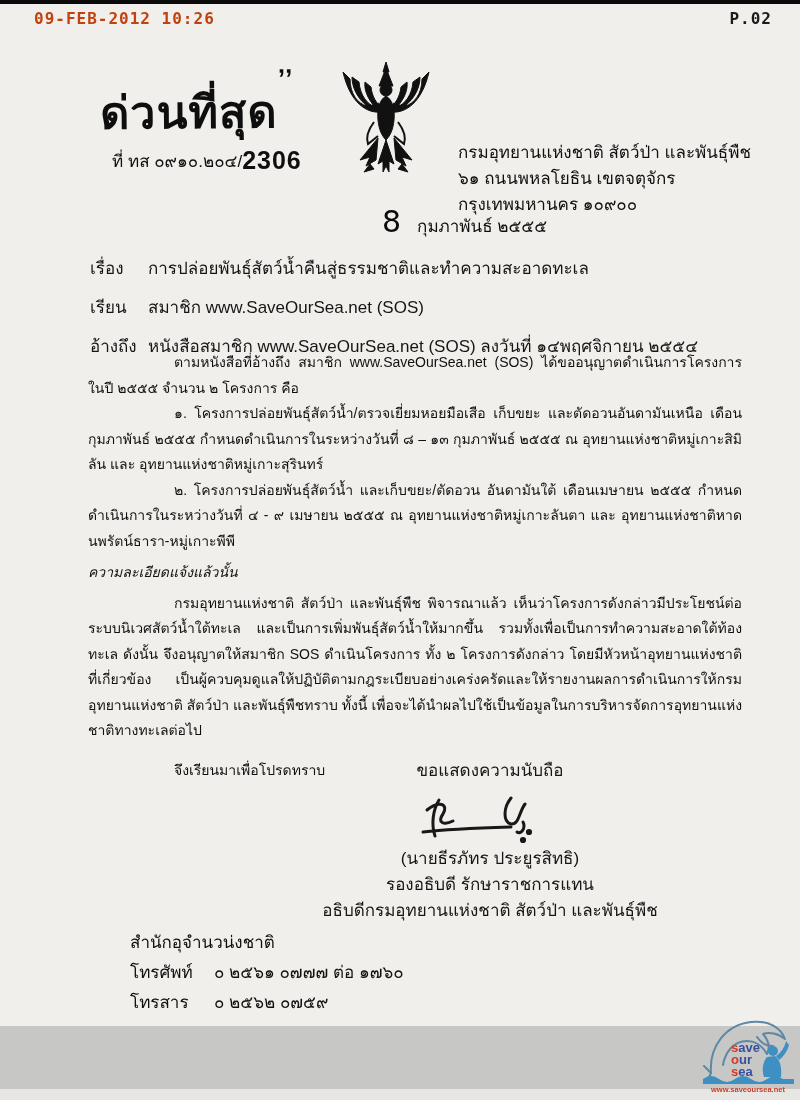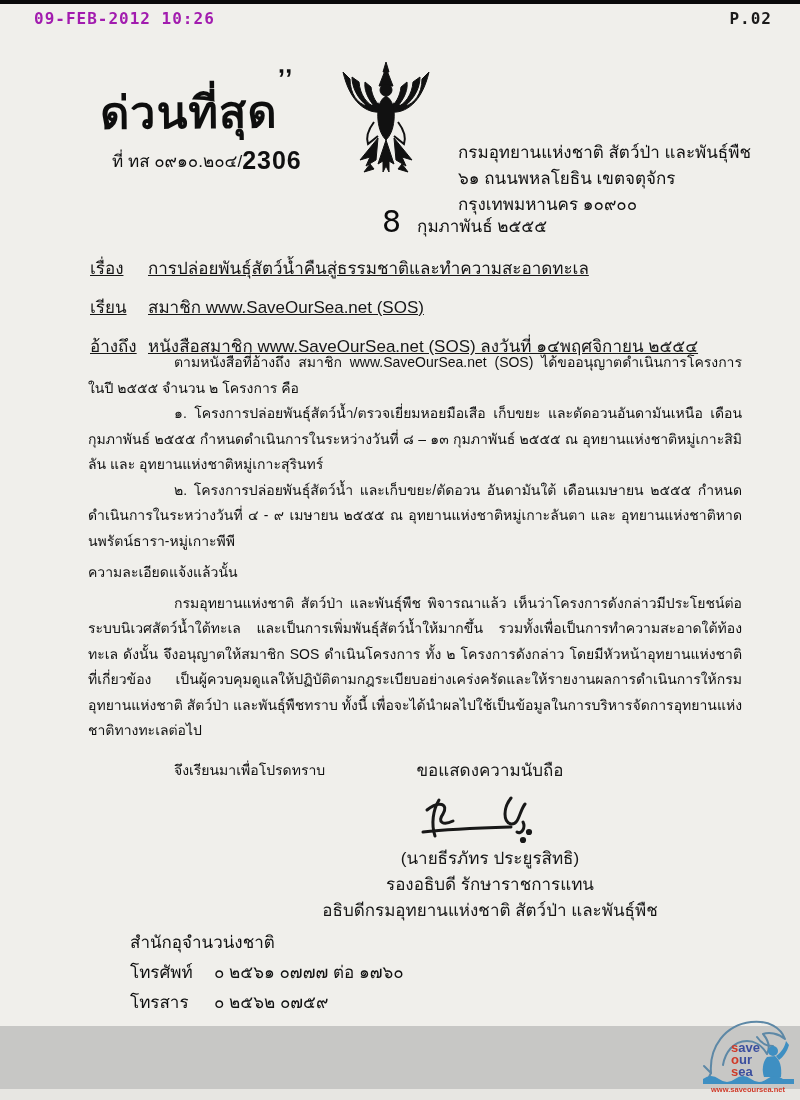--- a/index.html
+++ b/index.html
@@ -4,48 +4,48 @@
 <style>
   html,body{margin:0;padding:0;}
   .page{
     position:relative;width:800px;height:1100px;overflow:hidden;
     background:linear-gradient(180deg,#f2f1ee 0%,#efeeea 60%,#edecе8 100%);
     background-color:#f0efeb;
     font-family:"Liberation Sans",sans-serif;color:#161616;
   }
   .topline{position:absolute;top:0;left:0;right:0;height:4px;background:#0a0a0a;}
   .fax-ts{position:absolute;top:9px;left:34px;font-family:"DejaVu Sans Mono",monospace;
-    font-weight:bold;font-size:16px;letter-spacing:1px;color:#a21caf;}
+    font-weight:bold;font-size:16px;letter-spacing:1px;color:#c2410c;}
   .fax-page{position:absolute;top:9px;right:28px;font-family:"DejaVu Sans Mono",monospace;
     font-weight:bold;font-size:16px;letter-spacing:1px;color:#1b1b1b;padding-left:29px;}
 
   .urgent{position:absolute;top:76px;left:100px;font-size:45px;font-weight:bold;
     letter-spacing:1px;color:#0e0e0e;transform:rotate(-0.5deg);}
   .urgent:after{content:"\2019\2019";position:absolute;top:-12px;right:-16px;font-size:26px;}
   .docno{position:absolute;top:146px;left:112px;font-size:17px;color:#101010;white-space:nowrap;}
   .docno .no{font-size:25px;font-weight:bold;letter-spacing:1px;vertical-align:-2px;}
 
   .emblem{position:absolute;left:330px;top:60px;width:112px;height:120px;}
 
   .addr{position:absolute;left:458px;top:140px;font-size:17px;line-height:26px;color:#101010;}
   .addr div{white-space:nowrap;}
 
   .dateline{position:absolute;left:382px;top:204px;white-space:nowrap;}
   .dateline .day{font-size:30px;font-weight:normal;color:#0c0c0c;font-family:"DejaVu Sans",sans-serif;}
   .dateline .monyr{font-size:17px;margin-left:16px;color:#101010;}
 
   .meta{position:absolute;left:90px;top:254px;width:660px;font-size:17px;}
-  .meta .row{display:flex;margin-bottom:12px;text-decoration:underline;}
+  .meta .row{display:flex;margin-bottom:12px;}
   .meta .lbl{width:58px;flex:0 0 58px;}
   .meta .val{flex:1;}
 
   .body-block{position:absolute;left:88px;top:350px;width:654px;font-size:14px;
     line-height:25.5px;text-align:justify;color:#101010;}
   .body-block p{margin:0;text-indent:86px;}
-  .body-block p.noindent{text-indent:0;margin-top:6px;}
+  .body-block p.noindent{text-indent:0;margin-top:6px;font-style:italic;}
   .body-block p.gap{margin-top:5px;}
   .body-block p.closing{margin-top:14px;}
 
   .sigblock{position:absolute;left:300px;top:758px;width:380px;text-align:center;font-size:17px;line-height:26px;}
   .sig-svg{display:block;margin:4px auto 2px auto;}
 
   .footer{position:absolute;left:130px;top:928px;font-size:17px;line-height:30px;color:#101010;}
   .footer .frow{display:flex;}
   .footer .flbl{width:84px;flex:0 0 84px;}
 

